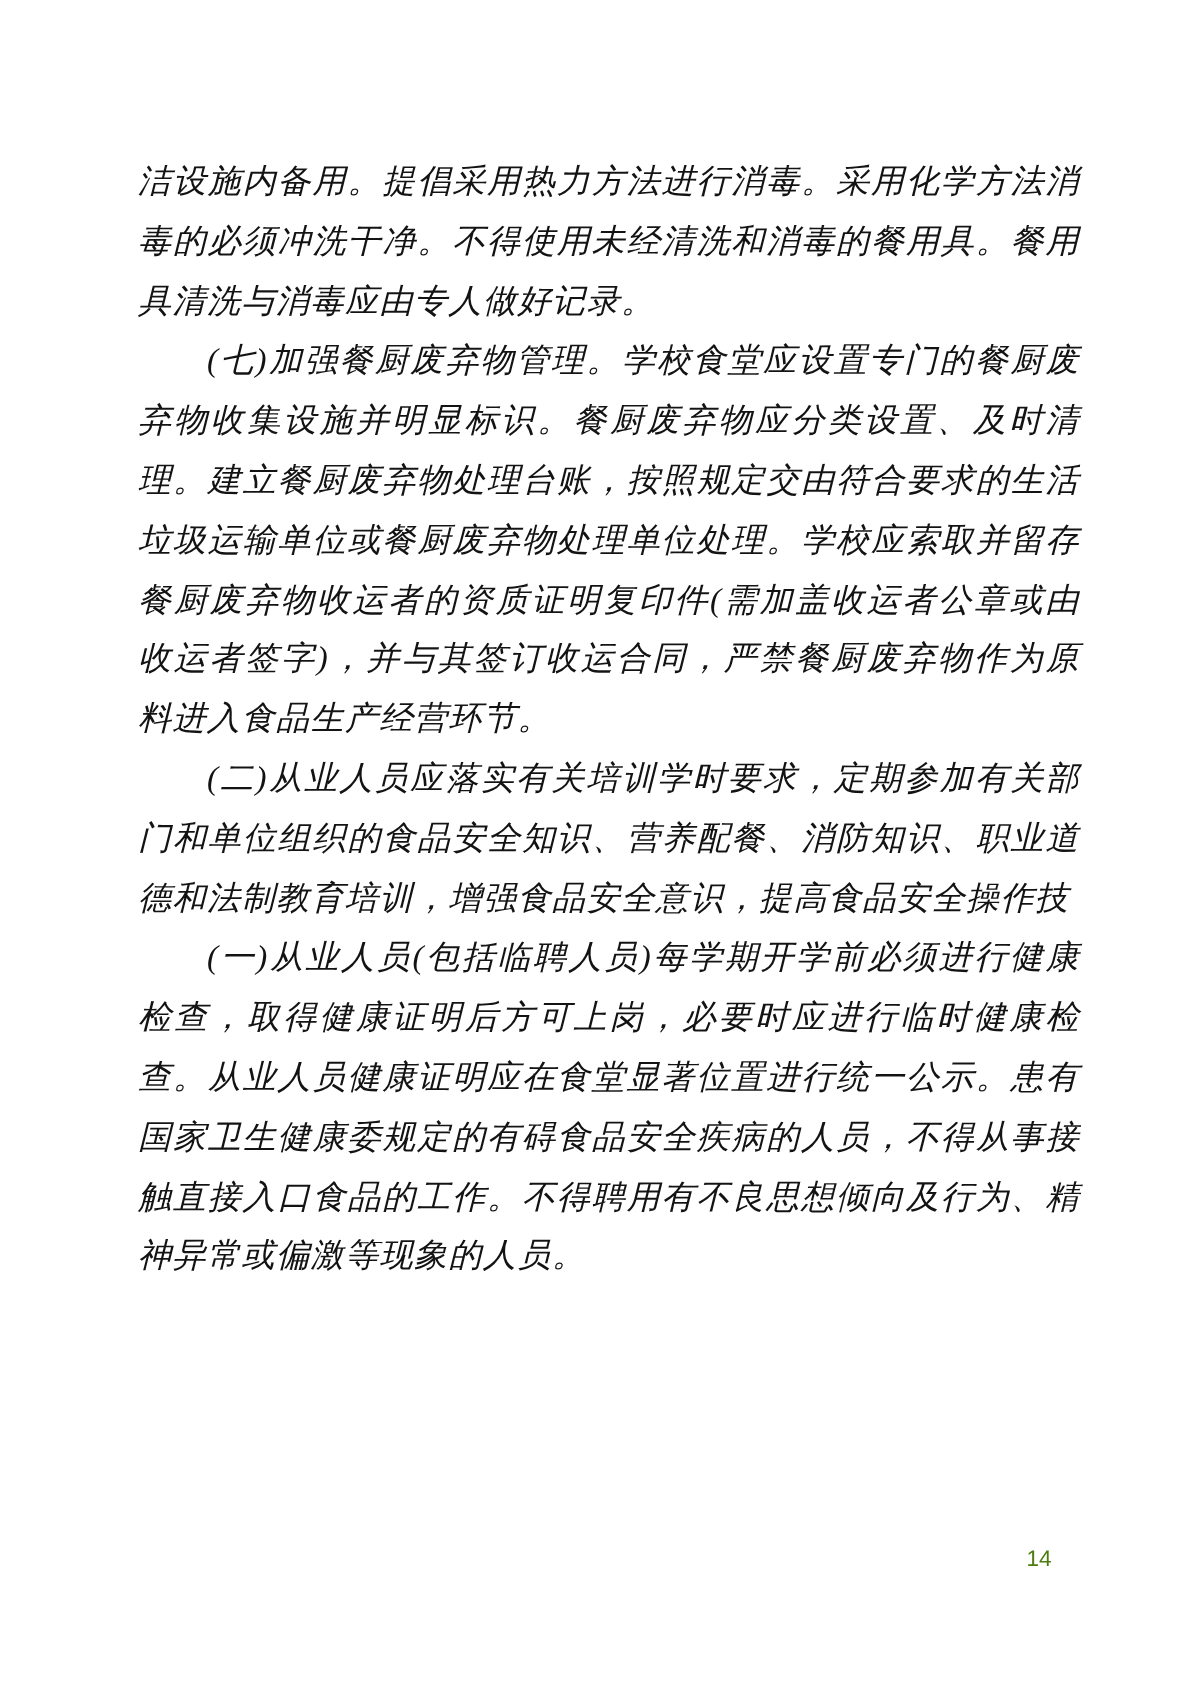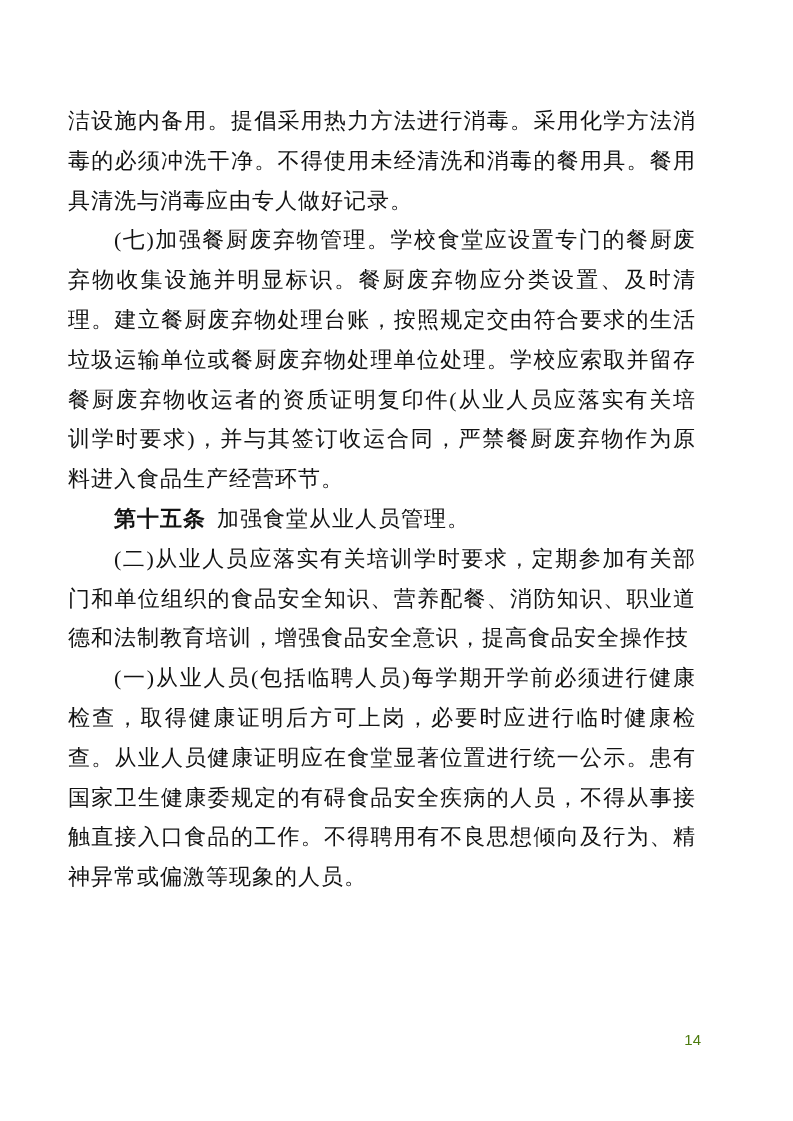--- a/index.html
+++ b/index.html
@@ -15,23 +15,24 @@
     font-family: "Liberation Serif", "DejaVu Serif", serif;
     color: #131313;
   }
   .page {
     position: absolute;
     inset: 0;
     background: #ffffff;
   }
   .content {
     position: absolute;
-    left: 68px;
+    left: 92px;
     top: 101px;
     width: 628px;
+    font-style: italic;
   }
   p.para {
     margin: 0;
     font-size: 22px;
     line-height: 39.8px;
     letter-spacing: 1px;
     text-align: justify;
     text-justify: inter-character;
     text-indent: 0;
     word-break: break-all;
@@ -54,23 +55,22 @@
   }
 </style>
 </head>
 <body>
 
 <div class="page">
   <div class="content">
 
     <p class="para">洁设施内备用。提倡采用热力方法进行消毒。采用化学方法消毒的必须冲洗干净。不得使用未经清洗和消毒的餐用具。餐用具清洗与消毒应由专人做好记录。</p>
 
-    <p class="para indent">(七)加强餐厨废弃物管理。学校食堂应设置专门的餐厨废弃物收集设施并明显标识。餐厨废弃物应分类设置、及时清理。建立餐厨废弃物处理台账，按照规定交由符合要求的生活垃圾运输单位或餐厨废弃物处理单位处理。学校应索取并留存餐厨废弃物收运者的资质证明复印件(从业人员应落实有关培训学时要求)，并与其签订收运合同，严禁餐厨废弃物作为原料进入食品生产经营环节。</p>
+    <p class="para indent">(七)加强餐厨废弃物管理。学校食堂应设置专门的餐厨废弃物收集设施并明显标识。餐厨废弃物应分类设置、及时清理。建立餐厨废弃物处理台账，按照规定交由符合要求的生活垃圾运输单位或餐厨废弃物处理单位处理。学校应索取并留存餐厨废弃物收运者的资质证明复印件(需加盖收运者公章或由收运者签字)，并与其签订收运合同，严禁餐厨废弃物作为原料进入食品生产经营环节。</p>
 
-    <p class="para indent"><b class="lead">第十五条</b><span>加强食堂从业人员管理。</span></p>
 
 
     <p class="para indent">(二)从业人员应落实有关培训学时要求，定期参加有关部门和单位组织的食品安全知识、营养配餐、消防知识、职业道德和法制教育培训，增强食品安全意识，提高食品安全操作技</p>
 
     <p class="para indent">(一)从业人员(包括临聘人员)每学期开学前必须进行健康检查，取得健康证明后方可上岗，必要时应进行临时健康检查。从业人员健康证明应在食堂显著位置进行统一公示。患有国家卫生健康委规定的有碍食品安全疾病的人员，不得从事接触直接入口食品的工作。不得聘用有不良思想倾向及行为、精神异常或偏激等现象的人员。</p>
 
   </div>
 
   <div class="page-number">14</div>
 </div>

